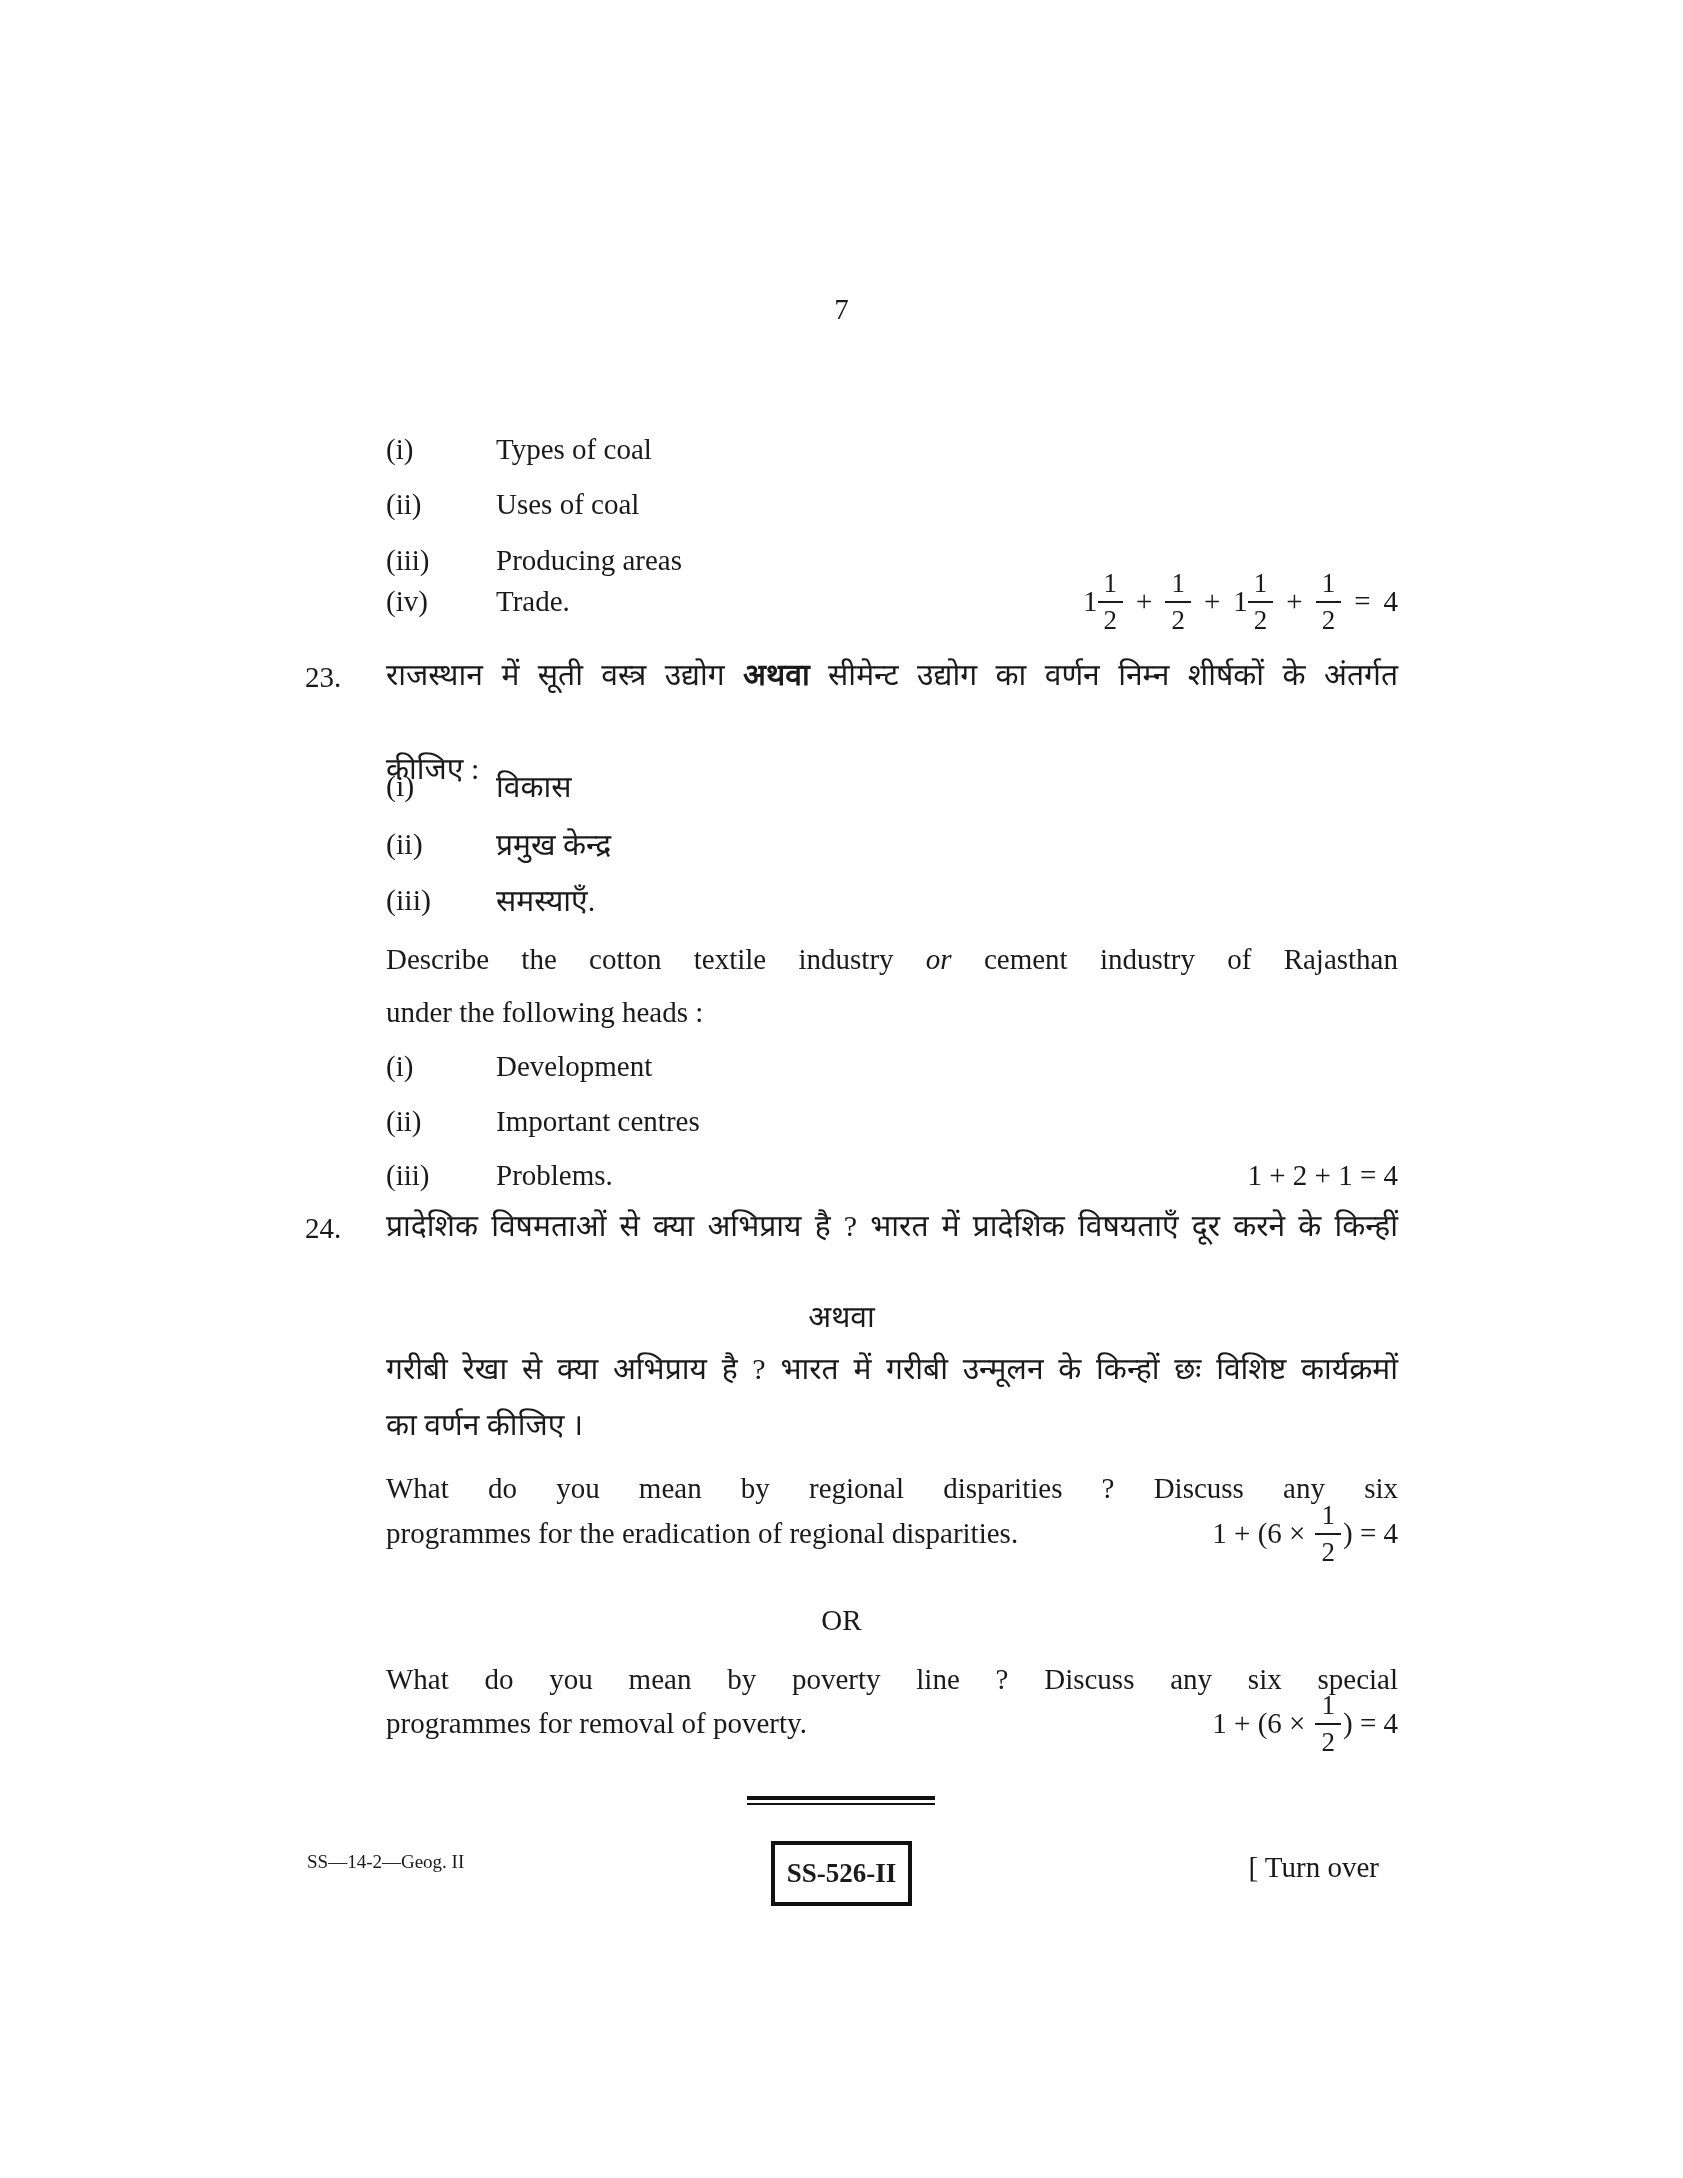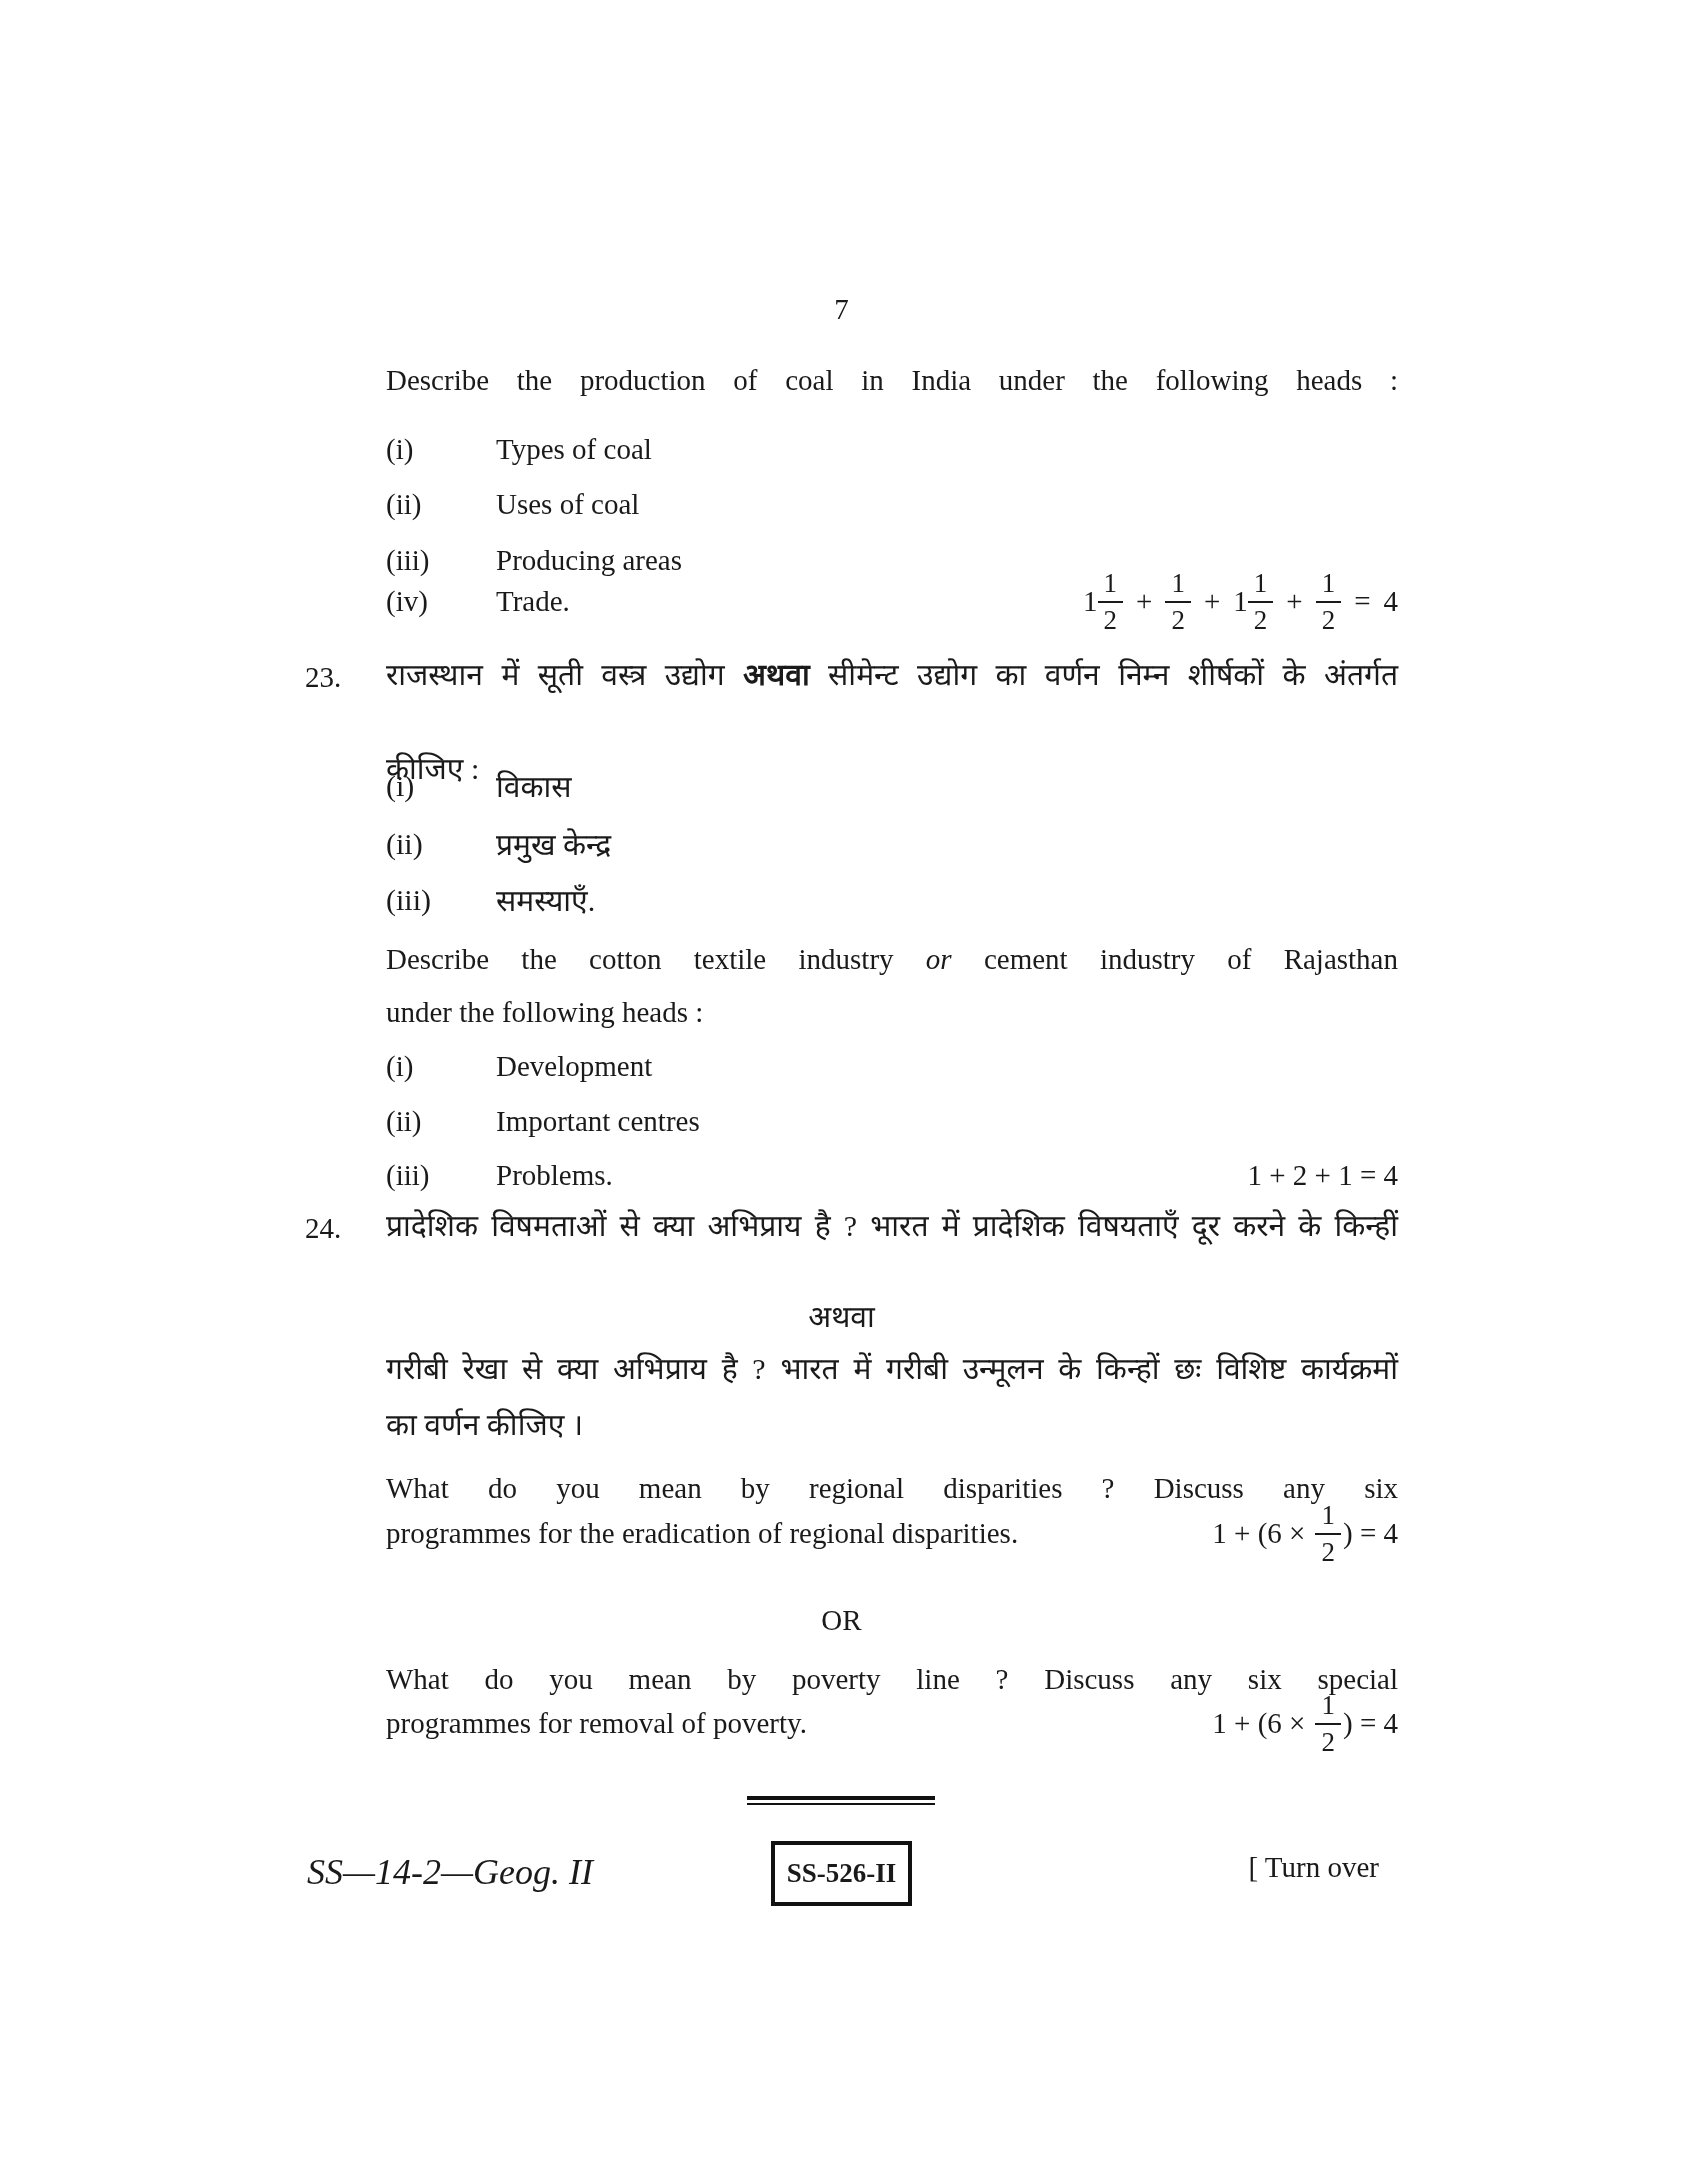--- a/index.html
+++ b/index.html
@@ -24,33 +24,32 @@
   .op{margin:0 13px;}
   .mpre{margin-right:10px;}
   .mpost{margin-left:2px;}
   .frac{display:inline-flex;flex-direction:column;align-items:center;line-height:1;font-size:27px;}
   .frac .num{border-bottom:2px solid #1a1a1a;padding:1px 6px 4px;}
   .frac .den{padding-top:4px;}
   .mixed{display:inline-flex;align-items:center;}
   .divider{position:absolute;left:747px;top:1796px;width:188px;}
   .divider .rule-top{height:4px;background:#111;}
   .divider .rule-bottom{height:2px;background:#111;margin-top:3px;}
-  .footer-left{position:absolute;left:307px;top:1851px;font-style:italic;font-size:36px;}
+  .footer-left{position:absolute;left:307px;top:1851px;font-size:19px;}
   .footer-center{position:absolute;left:0;top:1841px;width:1683px;text-align:center;}
   .code-box{display:inline-block;border:4px solid #111;padding:13px 12px;font-weight:bold;font-size:27px;}
   .footer-right{position:absolute;right:304px;top:1851px;font-size:29px;text-align:right;}
 </style>
 </head>
 <body>
 
 <div class="page">
 
   <div class="centerline" style="top:293px">7</div>
 
-  <div class="abs stretch" style="top:364px">Describe the production of coal in India under the following heads :</div>
 
   <div class="abs row" style="top:433px">
     <span class="li-label">(i)</span>
     <span class="li-text">Types of coal</span>
   </div>
   <div class="abs row" style="top:488px">
     <span class="li-label">(ii)</span>
     <span class="li-text">Uses of coal</span>
   </div>
   <div class="abs row" style="top:544px">

